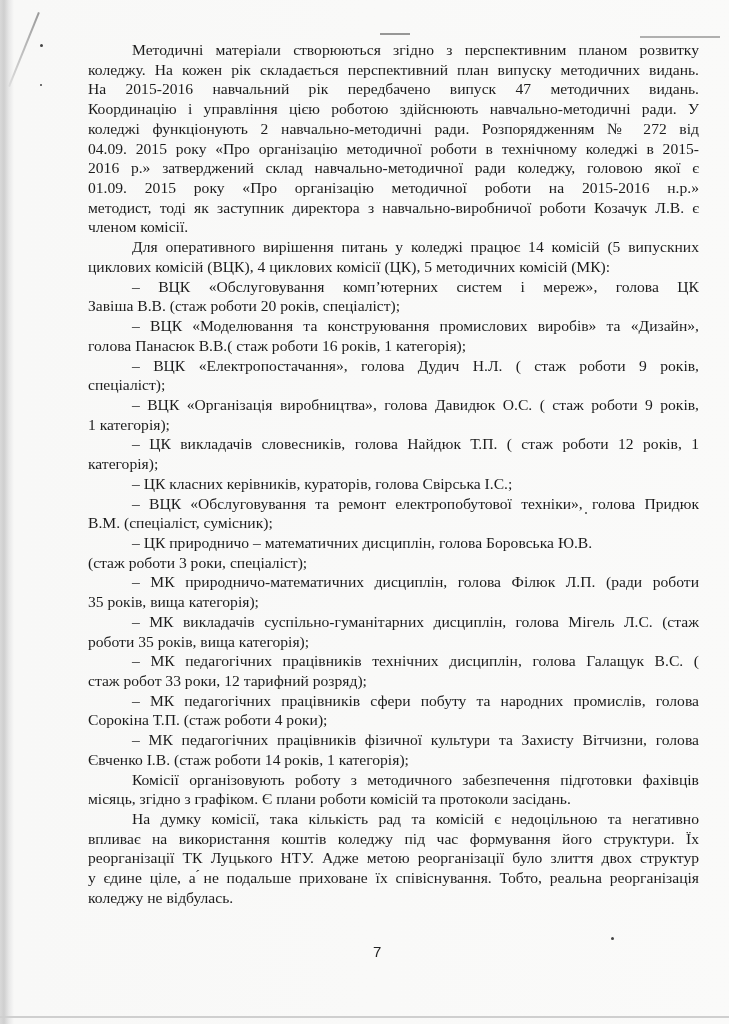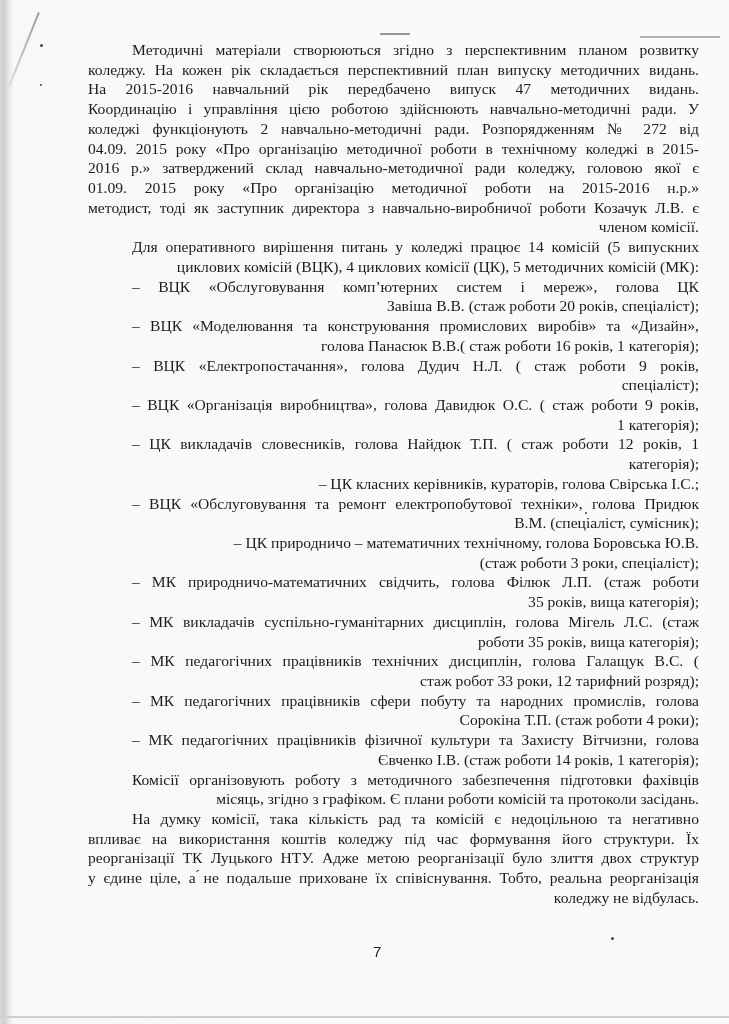--- a/index.html
+++ b/index.html
@@ -30,21 +30,21 @@
   .fold-line {
     position: absolute; left: 38px; top: 12px; width: 1.5px; height: 80px;
     background: linear-gradient(#999, #ddd);
     transform: rotate(22deg); transform-origin: top left;
   }
   .speck { position: absolute; width: 3px; height: 3px; border-radius: 50%; background: #444; }
   .text {
     position: absolute; left: 88px; top: 40px; width: 611px;
     font-size: 15.6px; line-height: 19.72px;
   }
-  .ln { display: block; white-space: nowrap; text-align: right; }
+  .ln { display: block; white-space: nowrap; text-align: left; }
   .ln.j { text-align: justify; text-align-last: justify; white-space: normal; }
   .ln.ind { padding-left: 44px; }
   .pnum {
     position: absolute; left: 373px; top: 943px;
     font-family: "Liberation Sans", "DejaVu Sans", sans-serif;
     font-size: 15px; color: #222;
   }
 </style>
 </head>
 <body>
@@ -77,23 +77,23 @@
       <span class="ln">голова Панасюк В.В.( стаж роботи 16 років, 1 категорія);</span>
       <span class="ln j ind">– ВЦК «Електропостачання», голова Дудич Н.Л. ( стаж роботи 9 років,</span>
       <span class="ln">спеціаліст);</span>
       <span class="ln j ind">– ВЦК «Організація виробництва», голова Давидюк О.С. ( стаж роботи 9 років,</span>
       <span class="ln">1 категорія);</span>
       <span class="ln j ind">– ЦК викладачів словесників, голова Найдюк Т.П. ( стаж роботи 12 років, 1</span>
       <span class="ln">категорія);</span>
       <span class="ln ind">– ЦК класних керівників, кураторів, голова Свірська І.С.;</span>
       <span class="ln j ind">– ВЦК «Обслуговування та ремонт електропобутової техніки», голова Придюк</span>
       <span class="ln">В.М. (спеціаліст, сумісник);</span>
-      <span class="ln ind">– ЦК природничо – математичних технічному, голова Боровська Ю.В.</span>
+      <span class="ln ind">– ЦК природничо – математичних дисциплін, голова Боровська Ю.В.</span>
       <span class="ln">(стаж роботи 3 роки, спеціаліст);</span>
-      <span class="ln j ind">– МК природничо-математичних свідчить, голова Філюк Л.П. (стаж роботи</span>
+      <span class="ln j ind">– МК природничо-математичних дисциплін, голова Філюк Л.П. (ради роботи</span>
       <span class="ln">35 років, вища категорія);</span>
       <span class="ln j ind">– МК викладачів суспільно-гуманітарних дисциплін, голова Мігель Л.С. (стаж</span>
       <span class="ln">роботи 35 років, вища категорія);</span>
       <span class="ln j ind">– МК педагогічних працівників технічних дисциплін, голова Галащук В.С. (</span>
       <span class="ln">стаж робот 33 роки, 12 тарифний розряд);</span>
       <span class="ln j ind">– МК педагогічних працівників сфери побуту та народних промислів, голова</span>
       <span class="ln">Сорокіна Т.П. (стаж роботи 4 роки);</span>
       <span class="ln j ind">– МК педагогічних працівників фізичної культури та Захисту Вітчизни, голова</span>
       <span class="ln">Євченко І.В. (стаж роботи 14 років, 1 категорія);</span>
       <span class="ln j ind">Комісії організовують роботу з методичного забезпечення підготовки фахівців</span>

